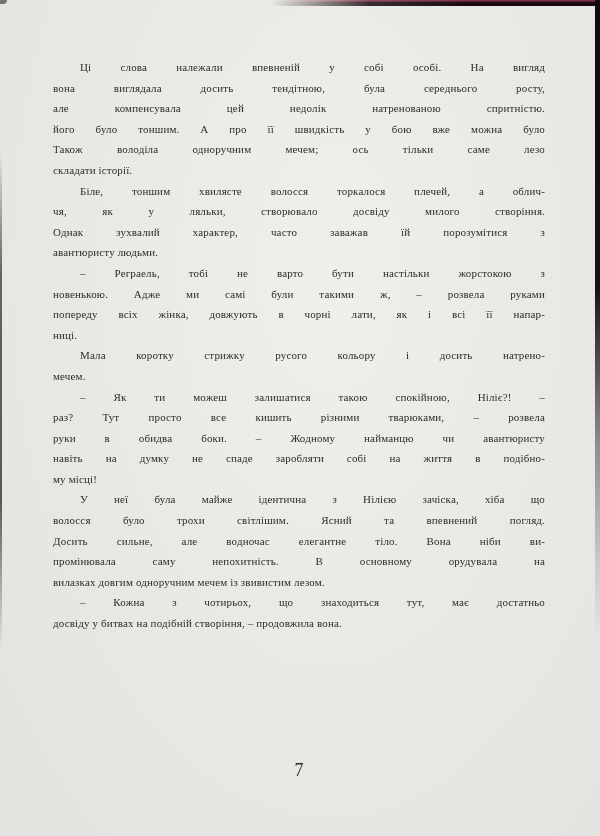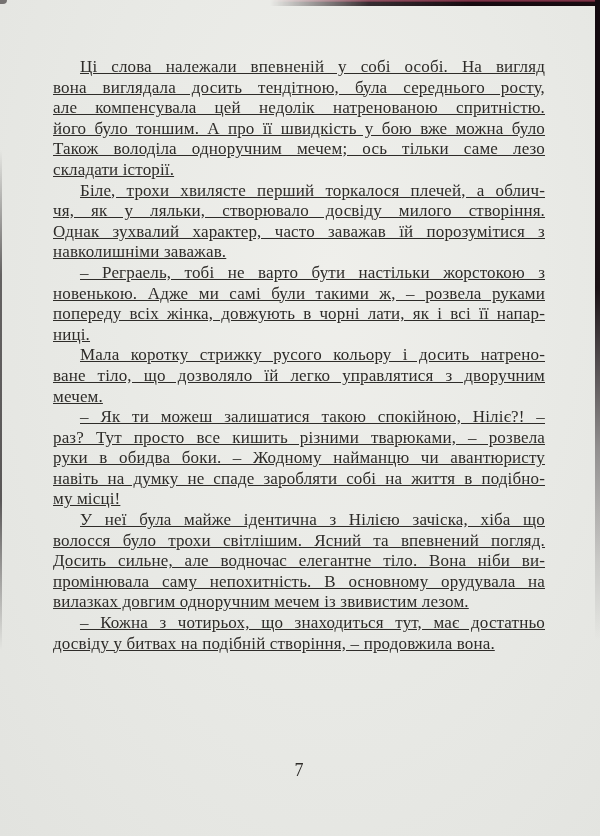--- a/index.html
+++ b/index.html
@@ -32,24 +32,23 @@
   }
   .corner-mark {
     position: absolute; top: 0; left: 0; width: 7px; height: 4px;
     background: rgba(25,18,20,0.55);
     border-bottom-right-radius: 4px;
   }
   .text-block {
     position: absolute;
     left: 53px; top: 57px; width: 492px;
     color: #2e2c29;
-    font-size: 17px;
+    font-size: 11px;
     line-height: 20.6px;
     letter-spacing: 0.15px;
-    text-decoration: underline;
   }
   .paragraph { margin: 0; }
   .line {
     text-align: justify;
     text-align-last: justify;
     overflow: hidden;
     white-space: nowrap;
   }
   .line.last { text-align-last: left; }
   .line.first { text-indent: 27px; }
@@ -69,34 +68,33 @@
   <div class="text-block">
       <div class="paragraph">
         <div class="line first">Ці слова належали впевненій у собі особі. На вигляд</div>
         <div class="line">вона виглядала досить тендітною, була середнього росту,</div>
         <div class="line">але компенсувала цей недолік натренованою спритністю.</div>
         <div class="line">його було тоншим. А про її швидкість у бою вже можна було</div>
         <div class="line">Також володіла одноручним мечем; ось тільки саме лезо</div>
         <div class="line last">складати історії.</div>
       </div>
       <div class="paragraph">
-        <div class="line first">Біле, трохи хвилясте перший торкалося плечей, а облич-</div>
+        <div class="line first">Біле, тоншим хвилясте волосся торкалося плечей, а облич-</div>
         <div class="line">чя, як у ляльки, створювало досвіду милого створіння.</div>
         <div class="line">Однак зухвалий характер, часто заважав їй порозумітися з</div>
-        <div class="line last">навколишніми заважав.</div>
+        <div class="line last">авантюристу людьми.</div>
       </div>
       <div class="paragraph">
         <div class="line first">– Реграель, тобі не варто бути настільки жорстокою з</div>
         <div class="line">новенькою. Адже ми самі були такими ж, – розвела руками</div>
         <div class="line">попереду всіх жінка, довжують в чорні лати, як і всі її напар-</div>
         <div class="line last">ниці.</div>
       </div>
       <div class="paragraph">
         <div class="line first">Мала коротку стрижку русого кольору і досить натрено-</div>
-        <div class="line">ване тіло, що дозволяло їй легко управлятися з дворучним</div>
         <div class="line last">мечем.</div>
       </div>
       <div class="paragraph">
         <div class="line first">– Як ти можеш залишатися такою спокійною, Ніліє?! –</div>
         <div class="line">раз? Тут просто все кишить різними тварюками, – розвела</div>
         <div class="line">руки в обидва боки. – Жодному найманцю чи авантюристу</div>
         <div class="line">навіть на думку не спаде заробляти собі на життя в подібно-</div>
         <div class="line last">му місці!</div>
       </div>
       <div class="paragraph">

